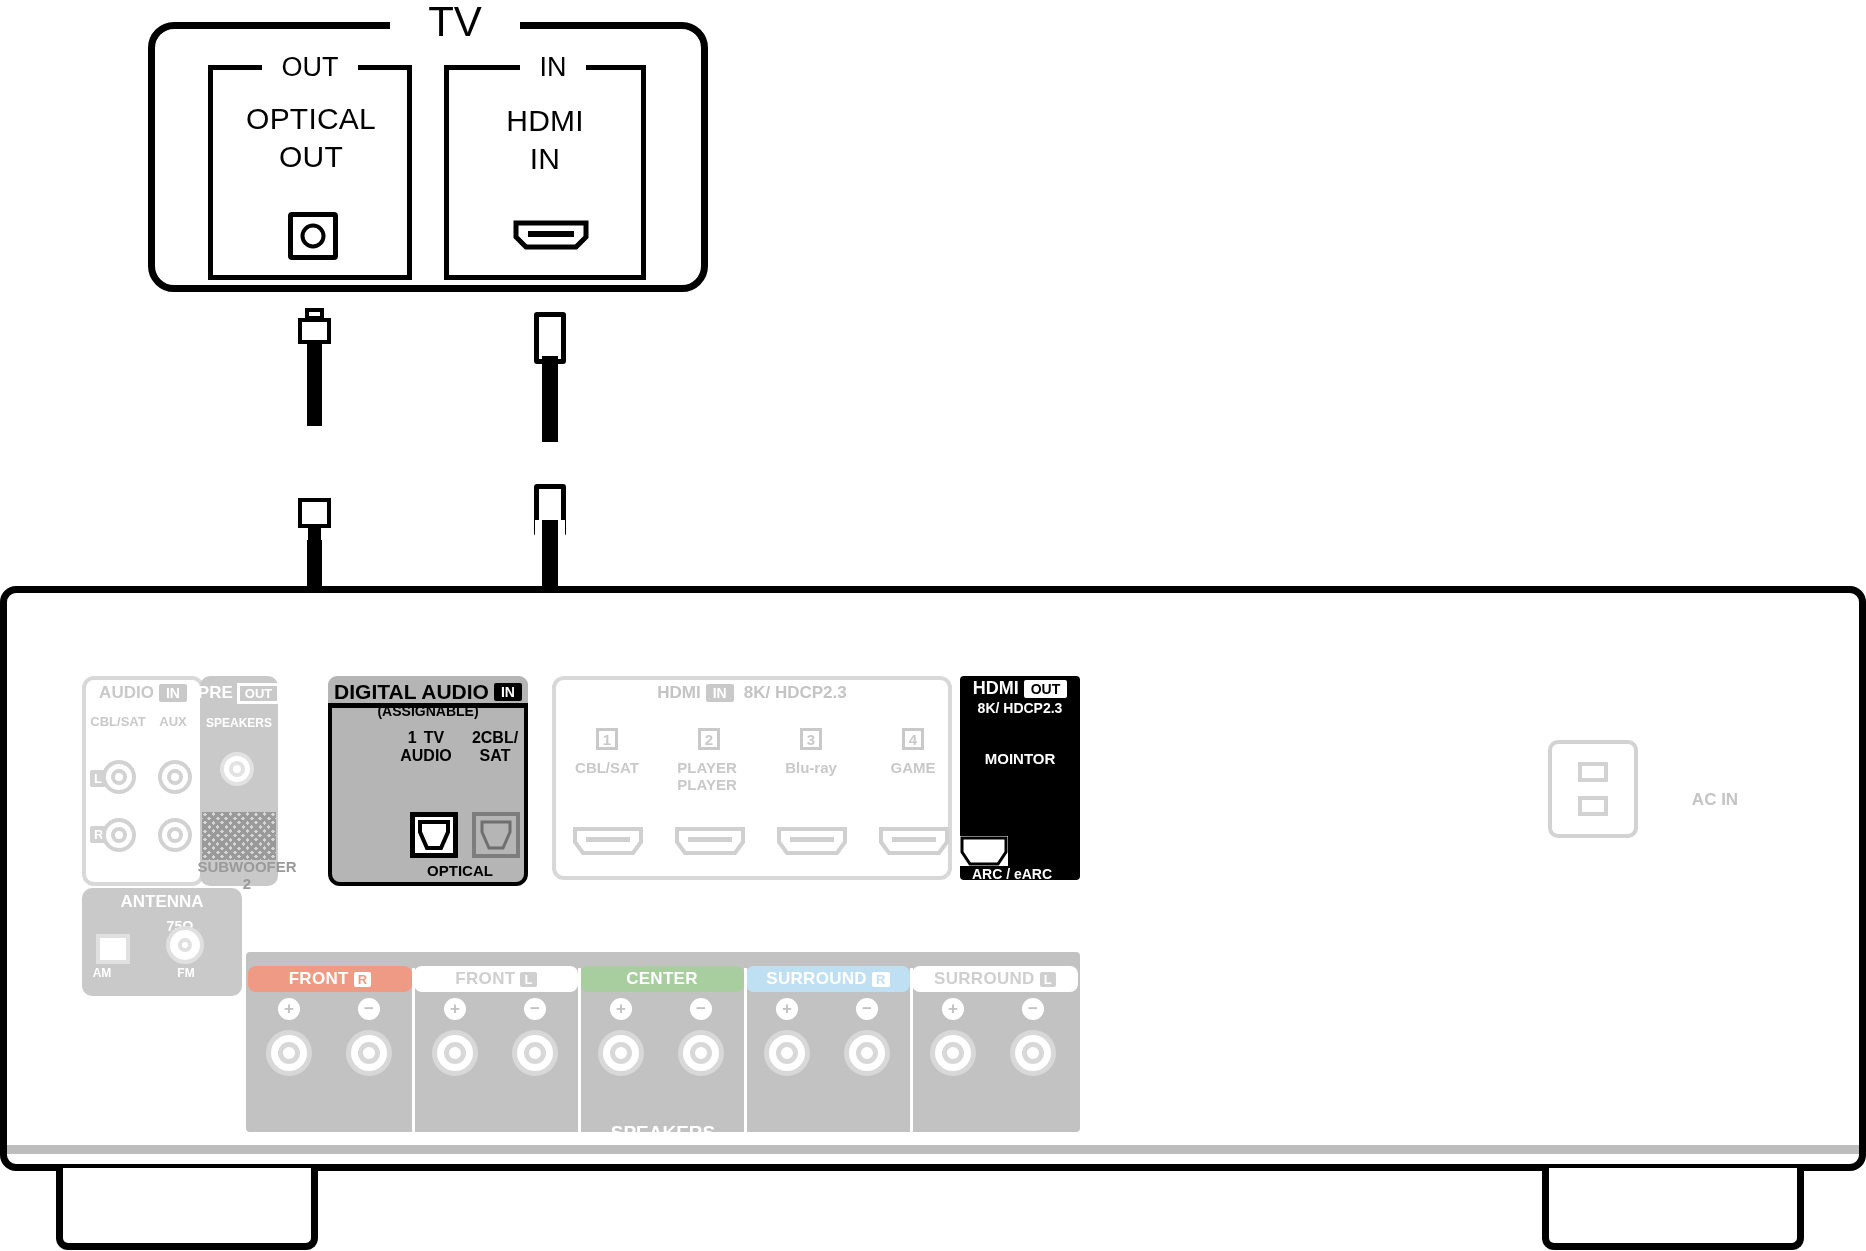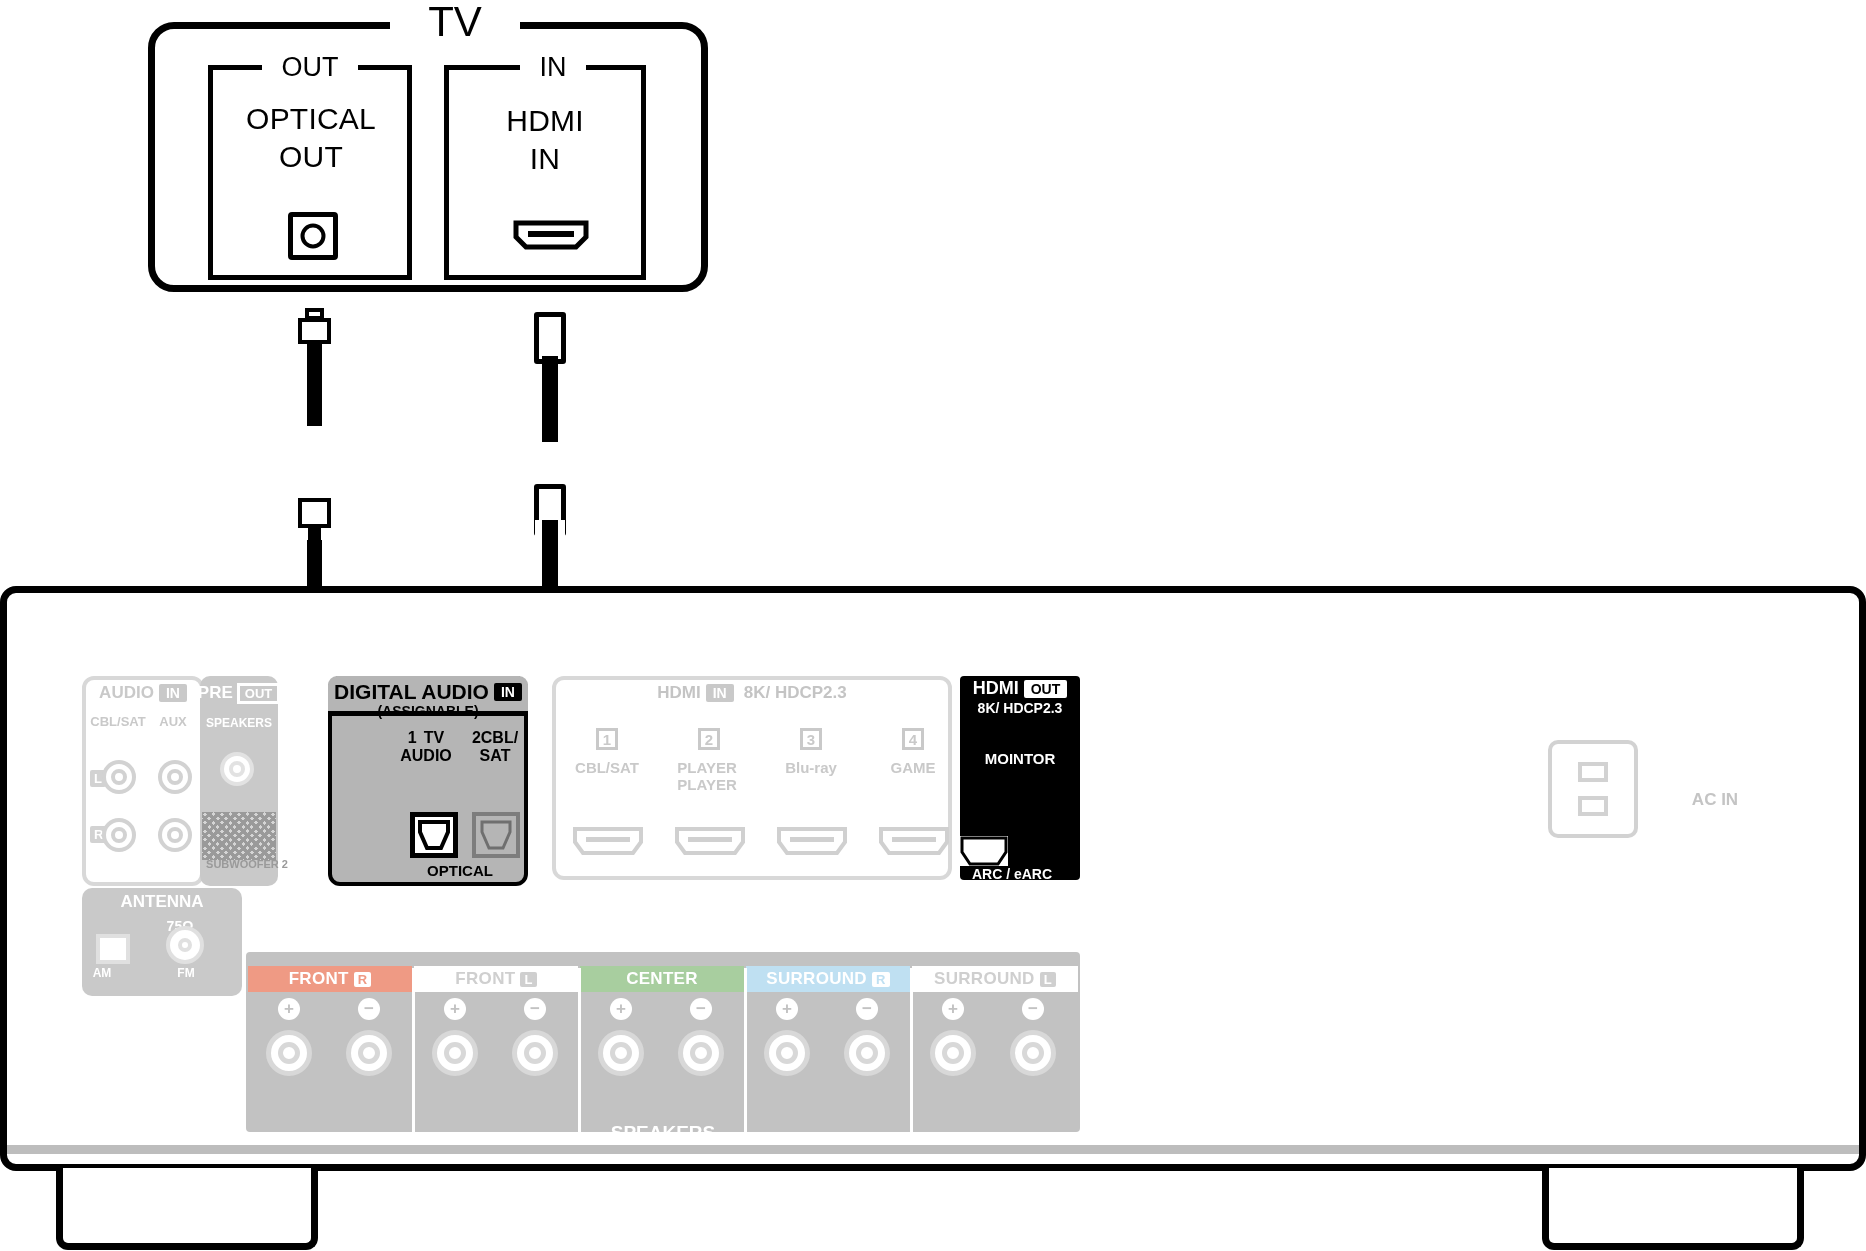--- a/index.html
+++ b/index.html
@@ -64,21 +64,21 @@
        background:
         repeating-linear-gradient(45deg,#9a9a9a 0 3px,transparent 3px 6px),
         repeating-linear-gradient(-45deg,#9a9a9a 0 3px,transparent 3px 6px);
        background-color:#d5d5d5;}
 
   #antenna-panel{left:82px;top:888px;width:160px;height:108px;background:#c9c9c9;border-radius:10px;}
 
   
   #digital-panel{left:328px;top:676px;width:200px;height:210px;background:#b5b5b5;
                  border:4px solid #000;border-radius:12px;box-sizing:border-box;}
-  #digital-hd{left:328px;top:676px;width:200px;height:40px;background:#b5b5b5;
+  #digital-hd{left:328px;top:676px;width:200px;height:32px;background:#b5b5b5;
               border-bottom:5px solid #000;border-radius:9px 9px 0 0;box-sizing:border-box;}
   #digital-hd .t1{font-size:21px;font-weight:bold;color:#000;}
   #digital-hd .t2{font-size:14px;font-weight:bold;color:#000;margin-top:-2px;}
   .dig-num{font-size:16px;font-weight:bold;color:#000;line-height:1.05;}
   #dig-lbl-1{left:388px;top:730px;width:76px;}
   #dig-lbl-2{left:460px;top:730px;width:70px;}
   #opt-word{left:400px;top:862px;width:120px;font-size:15px;font-weight:bold;color:#000;}
 
   .optjack{width:48px;height:46px;box-sizing:border-box;display:flex;align-items:center;justify-content:center;}
   #optjack1{left:410px;top:812px;border:5px solid #000;background:#fff;}
@@ -100,21 +100,21 @@
   #arc-lbl{left:960px;top:866px;width:104px;font-size:14px;font-weight:bold;color:#fff;}
 
   
   #ac-in-port{left:1548px;top:740px;width:90px;height:98px;border:4px solid #d2d2d2;
               border-radius:10px;box-sizing:border-box;background:#fff;}
   .acpin{width:30px;height:20px;border:4px solid #d2d2d2;box-sizing:border-box;}
   #ac-in-label{left:1660px;top:790px;width:110px;font-size:17px;font-weight:bold;color:#c4c4c4;}
 
   
   #speaker-panel{left:246px;top:952px;width:834px;height:180px;background:#c2c2c2;border-radius:4px;}
-  .spk-lbl{height:26px;font-size:17px;font-weight:bold;color:#fff;letter-spacing:.3px;}
+  .spk-lbl{height:26px;font-size:17px;font-weight:bold;color:#fff;letter-spacing:.3px;border-radius:8px;}
   .spk-lr{display:inline-block;background:#fff;color:#c2c2c2;font-size:13px;font-weight:bold;
           padding:0 4px;margin-left:5px;border-radius:2px;}
   .spk-lr.dk{color:#9a9a9a;}
   #speakers-word{left:246px;top:1122px;width:834px;font-size:19px;font-weight:bold;color:#fff;}
   .spk-div{position:absolute;top:968px;width:3px;height:164px;background:#fff;}
 
   .term{width:46px;height:46px;border-radius:50%;border:5px solid #d8d8d8;box-sizing:border-box;
         background:#fff;display:flex;align-items:center;justify-content:center;}
   .term i{width:22px;height:22px;border-radius:50%;border:5px solid #d8d8d8;box-sizing:border-box;display:block;}
   .pm{width:22px;height:22px;border-radius:50%;background:#fff;color:#c2c2c2;
@@ -226,21 +226,21 @@
 <div class="abs" id="pre-out-panel"></div>
 <div class="abs ctr" style="left:200px;top:680px;width:78px;height:26px;">
   <span style="font-size:17px;font-weight:bold;color:#fff;">PRE</span>
   <span class="outbadge">OUT</span>
 </div>
 <div class="abs ctr" style="left:200px;top:716px;width:78px;font-size:12px;font-weight:bold;color:#fff;">SPEAKERS</div>
 <div class="abs rca" style="left:220px;top:752px;border-color:#e2e2e2;">
     <i style="border-color:#e2e2e2;"></i>
   </div>
 <div class="abs" id="sub2-hatch"></div>
-<div class="abs ctr" style="left:200px;top:858px;width:94px;font-size:11px;font-weight:bold;color:#9a9a9a;">SUBWOOFER 2</div>
+<div class="abs ctr" style="left:200px;top:858px;width:94px;font-size:15px;font-weight:bold;color:#9a9a9a;">SUBWOOFER 2</div>
 
 <div class="abs" id="antenna-panel"></div>
 <div class="abs ctr" style="left:82px;top:892px;width:160px;font-size:17px;font-weight:bold;color:#fff;">ANTENNA</div>
 <div class="abs ctr" style="left:160px;top:918px;width:40px;font-size:14px;font-weight:bold;color:#fff;">75Ω</div>
 <div class="abs" style="left:96px;top:934px;width:34px;height:30px;border:4px solid #e0e0e0;box-sizing:border-box;background:#fff;"></div>
 <div class="abs ctr" style="left:84px;top:966px;width:36px;font-size:12px;font-weight:bold;color:#fff;">AM</div>
 <div class="abs" style="left:166px;top:926px;width:38px;height:38px;border-radius:50%;border:4px solid #e0e0e0;box-sizing:border-box;background:#fff;display:flex;align-items:center;justify-content:center;">
   <span style="width:14px;height:14px;border-radius:50%;border:4px solid #e0e0e0;box-sizing:border-box;display:block;"></span>
 </div>
 <div class="abs ctr" style="left:166px;top:966px;width:40px;font-size:12px;font-weight:bold;color:#fff;">FM</div>

